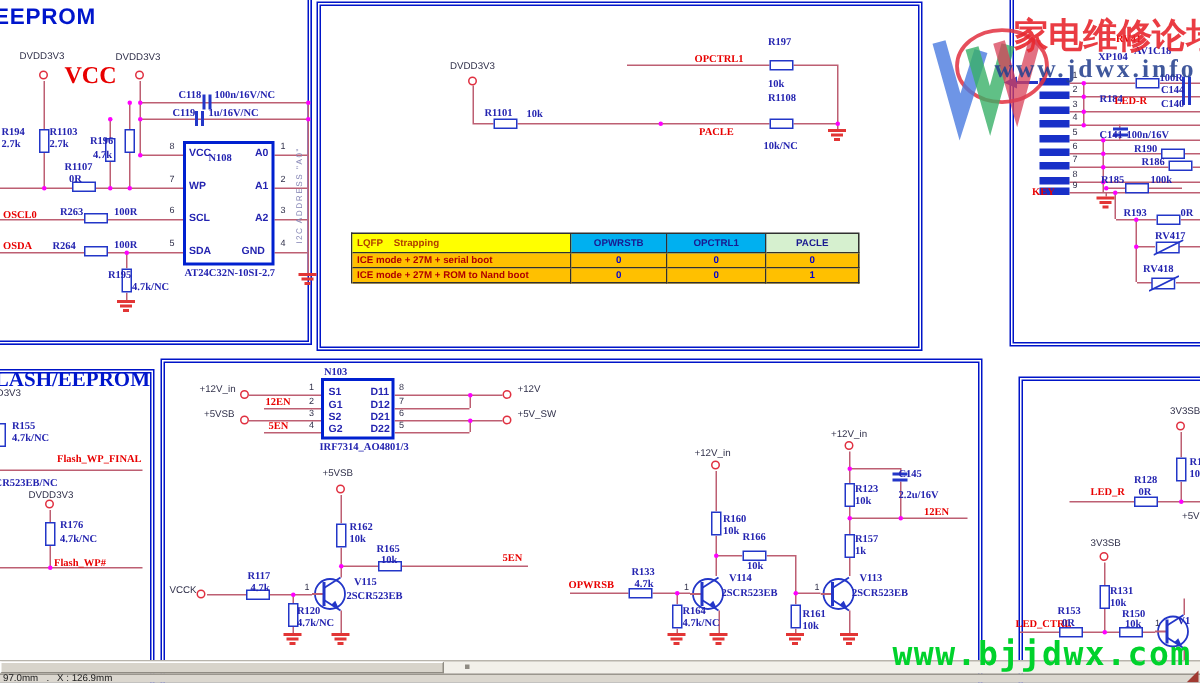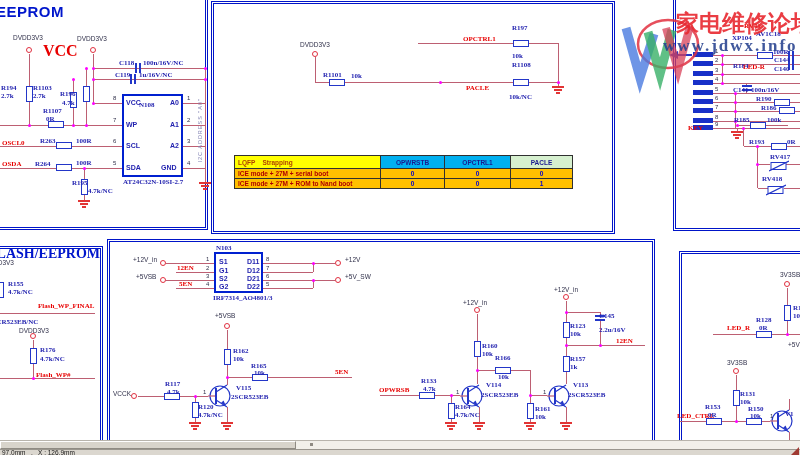--- a/index.html
+++ b/index.html
@@ -566,20 +566,21 @@
     </div>
 
   <svg id="wm-logo" width="86" height="80" viewBox="0 0 86 80">
     <ellipse cx="52" cy="30" rx="30" ry="24" fill="none" stroke="#e23040" stroke-width="2.5" opacity="0.85"></ellipse>
     <path d="M10 14 L24 64 L38 20" stroke="#4a7ae0" stroke-width="9" fill="none" opacity="0.8"></path>
     <path d="M32 18 L44 60 L56 16" stroke="#38b068" stroke-width="9" fill="none" opacity="0.8"></path>
     <path d="M50 14 L62 56 L74 12" stroke="#d84058" stroke-width="8" fill="none" opacity="0.75"></path>
   </svg>
   <div id="wm-cn">家电维修论坛</div>
   <div id="wm-url">www.jdwx.info</div>
+  <div id="wm-green">www.bjjdwx.com</div>
 
   <div id="scrollbar">
     <div id="scroll-thumb"></div>
     <div id="scroll-dot"></div>
   </div>
   <div id="statusbar">
     <span id="status-y">97.0mm</span>
     <span id="status-sep">.</span>
     <span id="status-x">X : 126.9mm</span>
   </div>

